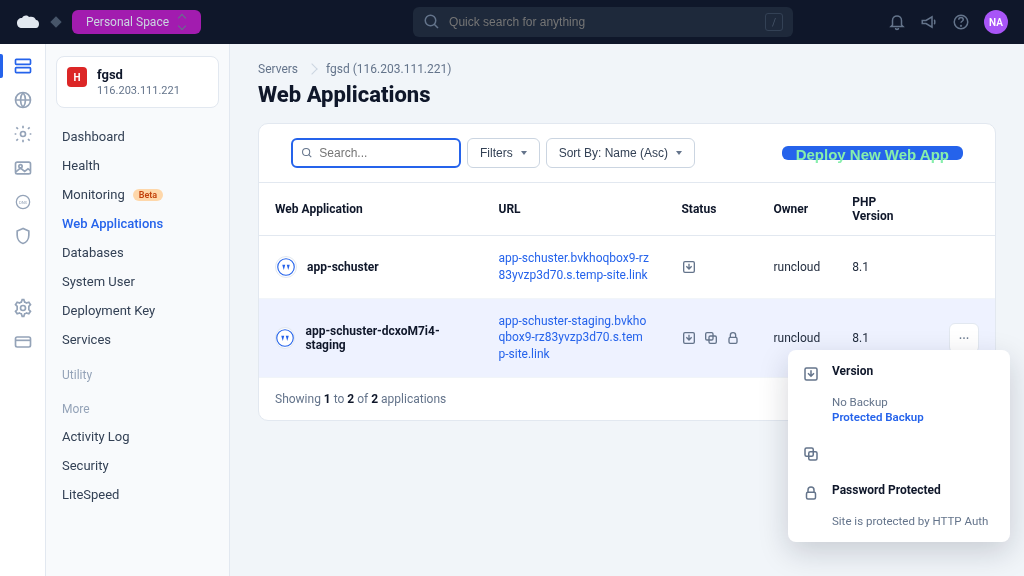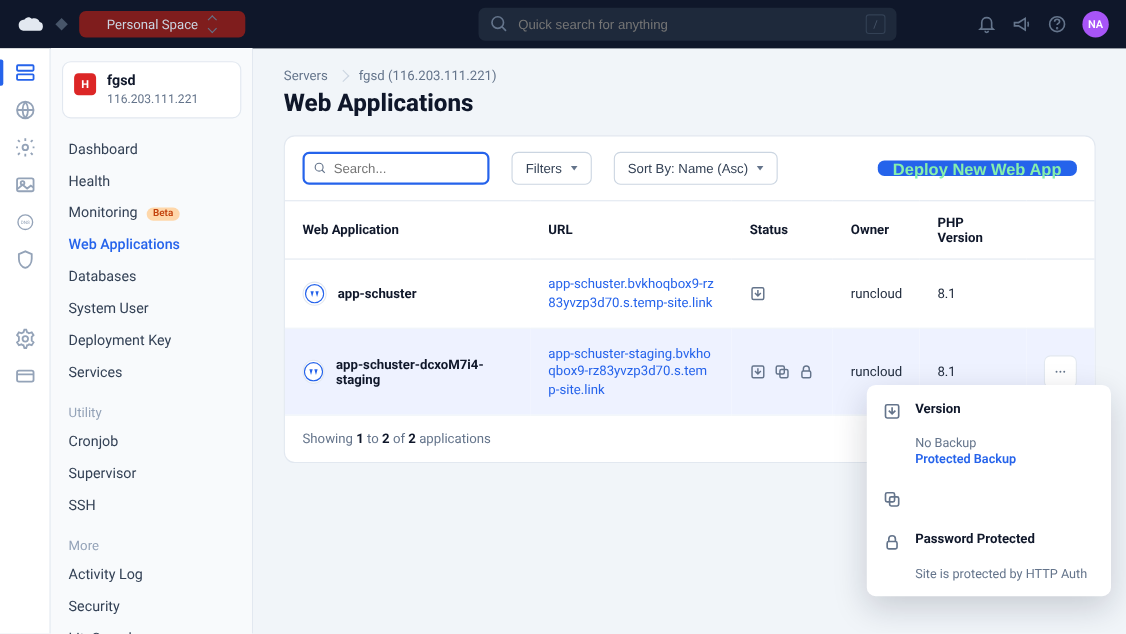--- a/index.html
+++ b/index.html
@@ -1,20 +1,20 @@
 <!DOCTYPE html>
 <html><head>
 <meta charset="utf-8">
 <style>
 * { margin: 0; padding: 0; box-sizing: border-box; }
 body { font-family: -apple-system, BlinkMacSystemFont, "Segoe UI", Roboto, sans-serif; font-size: 13px; color: #1e293b; background: #f1f5f9; width: 1024px; height: 576px; overflow: hidden; }
 .topbar { height: 44px; background: #0f172a; display: flex; align-items: center; padding: 0 16px; gap: 12px; }
 .logo { width: 24px; height: 14px; display: flex; align-items: center; }
 .diamond { width: 8px; height: 8px; background: #475569; transform: rotate(45deg); }
-.space-select { background: #7f1d1d; color: #cbd5e1; font-size: 12px; padding: 5px 25px; border-radius: 6px; display: flex; align-items: center; gap: 8px; cursor: pointer; }
+.space-select { background: #a21caf; color: #cbd5e1; font-size: 12px; padding: 5px 14px; border-radius: 6px; display: flex; align-items: center; gap: 8px; cursor: pointer; }
 .chevron-ud { width: 10px; height: 10px; position: relative; }
 .chevron-ud::before, .chevron-ud::after { content: ''; position: absolute; left: 2px; width: 5px; height: 5px; border: 1px solid #64748b; }
 .chevron-ud::before { top: -2px; border-left: none; border-bottom: none; transform: rotate(-45deg); }
 .chevron-ud::after { bottom: -2px; border-right: none; border-top: none; transform: rotate(-45deg); }
 .search-bar { flex: 1; max-width: 380px; margin-left: 200px; background: #1e293b; border-radius: 6px; height: 30px; display: flex; align-items: center; padding: 0 10px; gap: 8px; position: relative;}
 .search-bar input { flex:1; background: transparent; border: none; outline: none; color: #94a3b8; font-size: 12px; }
 .search-kbd { width: 18px; height: 18px; border: 1px solid #334155; border-radius: 3px; display: flex; align-items: center; justify-content: center; color: #475569; font-size: 10px; margin-left: auto;}
 .top-icons { margin-left: auto; display: flex; align-items: center; gap: 14px; }
 .top-icon { width: 18px; height: 18px; color: #64748b; display:flex; align-items:center; justify-content:center; }
 .avatar { width: 24px; height: 24px; border-radius: 50%; background: #a855f7; color: #fff; font-size: 10px; font-weight: 600; display: flex; align-items: center; justify-content: center; }
@@ -31,21 +31,21 @@
 .server-ip { font-size: 11px; color: #64748b; margin-top: 2px; }
 .nav-item { padding: 7px 6px; font-size: 13px; color: #334155; cursor: pointer; display: flex; align-items: center; gap: 8px; }
 .nav-item.active { color: #2563eb; font-weight: 500; }
 .beta-badge { background: #fed7aa; color: #c2410c; font-size: 9px; font-weight: 600; padding: 1px 6px; border-radius: 8px; }
 .nav-heading { padding: 14px 6px 6px; font-size: 12px; color: #94a3b8; }
 .content { flex: 1; padding: 18px 28px; overflow-y: auto; position: relative; }
 .breadcrumbs { font-size: 12px; color: #64748b; display: flex; align-items: center; gap: 10px; margin-bottom: 6px; }
 .breadcrumbs .chev { width:8px; height:8px; border:1px solid #cbd5e1; border-left:none; border-bottom:none; transform:rotate(45deg);}
 .page-title { font-size: 22px; font-weight: 800; color: #0f172a; margin-bottom: 16px; }
 .panel { background: #fff; border: 1px solid #e2e8f0; border-radius: 10px; }
-.panel-toolbar { padding: 14px 16px; display: flex; align-items: center; gap: 20px; }
+.panel-toolbar { padding: 14px 32px; display: flex; align-items: center; gap: 6px; }
 .search-input { width: 170px; height: 30px; border: 2px solid #2563eb; border-radius: 6px; display: flex; align-items: center; padding: 0 8px; gap: 6px; }
 .search-input input { border:none; outline:none; font-size:12px; width:100%; }
 .pill-btn { height: 30px; border: 1px solid #cbd5e1; border-radius: 6px; background: #fff; padding: 0 12px; font-size: 12px; color: #334155; display: flex; align-items: center; gap: 8px; cursor: pointer; }
 .pill-btn .chev-down { width:0; height:0; border-left:3px solid transparent; border-right:3px solid transparent; border-top:4px solid #64748b; }
 .primary-btn { margin-left: auto; height: 14px; background: #2563eb; color: #86efac; font-size: 15px; font-weight: 600; border: none; border-radius: 6px; padding: 0 14px; cursor: pointer; }
 table { width: 100%; border-collapse: collapse; }
 th { text-align: left; font-size: 12px; font-weight: 700; color: #0f172a; padding: 12px 16px; border-top: 1px solid #e2e8f0; border-bottom: 1px solid #e2e8f0; }
 td { padding: 14px 16px; font-size: 12px; vertical-align: middle; border-bottom: 1px solid #f1f5f9; }
 tr.highlighted { background: #eef2ff; }
 .app-cell { display: flex; align-items: center; gap: 10px; }
@@ -196,31 +196,20 @@
           <span>System User</span>
         </div>
         <div class="nav-item">
           <span>Deployment Key</span>
         </div>
         <div class="nav-item">
           <span>Services</span>
         </div>
       </div>
     <div class="nav-heading">Utility</div>
-    <div id="nav-utility">
-        <div class="nav-item">
-          <span>Cronjob</span>
-        </div>
-        <div class="nav-item">
-          <span>Supervisor</span>
-        </div>
-        <div class="nav-item">
-          <span>SSH</span>
-        </div>
-      </div>
     <div class="nav-heading">More</div>
     <div id="nav-more">
         <div class="nav-item">
           <span>Activity Log</span>
         </div>
         <div class="nav-item">
           <span>Security</span>
         </div>
         <div class="nav-item">
           <span>LiteSpeed</span>

